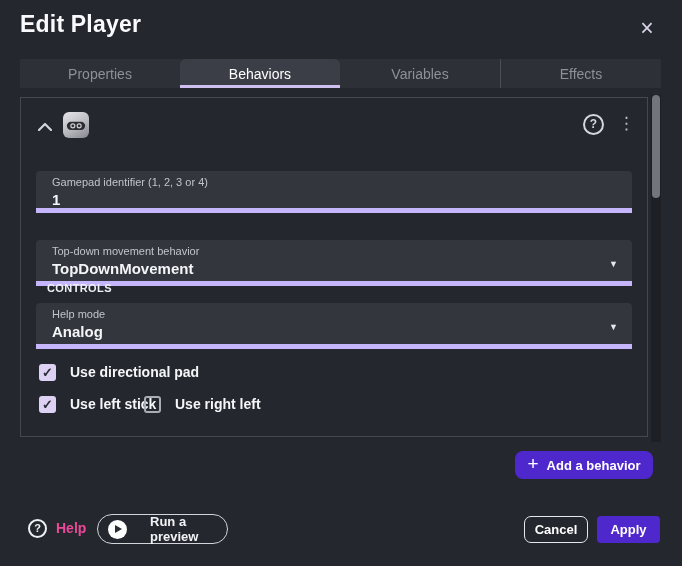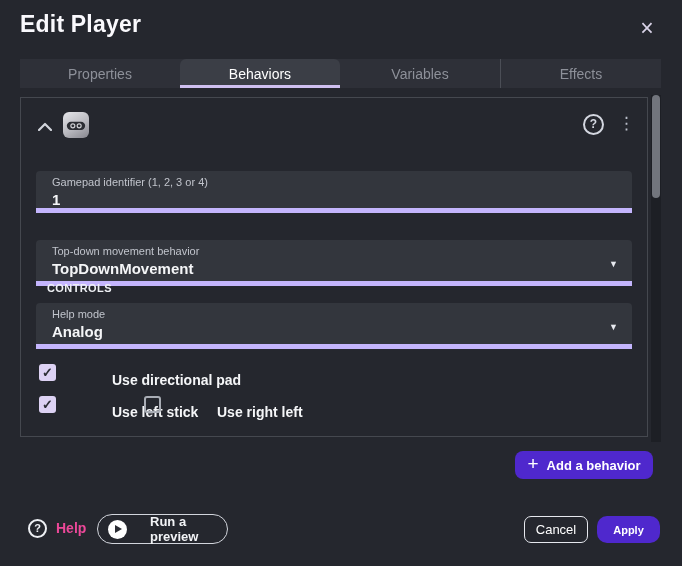--- a/index.html
+++ b/index.html
@@ -47,45 +47,45 @@
   .f3{top:205px;height:46px;cursor:pointer;}
   .caret{position:absolute;right:14px;top:19px;font-size:9px;color:#e8eaf0;}
   .section-title{position:absolute;left:26px;top:184px;font-size:11px;font-weight:bold;color:#eef0f4;letter-spacing:.4px;}
   
   .checkrow{position:absolute;left:0;width:100%;height:18px;}
   .row1{top:266px;} .row2{top:298px;}
   .cb{position:absolute;width:17px;height:17px;border-radius:3px;box-sizing:border-box;cursor:pointer;
     text-align:center;line-height:17px;font-size:13px;font-weight:bold;}
   .cb.checked{background:var(--checkbox);color:#2c2e35;}
   .cb.unchecked{border:2px solid #a9adb5;background:transparent;color:transparent;}
-  .cb-label{position:absolute;top:8px;font-size:14px;font-weight:bold;color:#f5f6f8;line-height:17px;cursor:pointer;margin-left:42px;}
+  .cb-label{position:absolute;top:0;font-size:14px;font-weight:bold;color:#f5f6f8;line-height:17px;cursor:pointer;}
   .pos1{left:18px;} .lab1{left:49px;} .pos2{left:123px;} .lab2{left:154px;}
   
   .scroll-track{position:absolute;left:651px;top:95px;width:10px;height:347px;background:#1d1f25;}
   .scroll-thumb{position:absolute;left:1px;top:0;width:8px;height:103px;background:#72757d;border-radius:4px;cursor:grab;}
   
   .add-behavior{position:absolute;left:515px;top:451px;width:138px;height:28px;background:var(--accent);
     border-radius:8px;color:#fff;font-weight:bold;font-size:13px;display:flex;align-items:center;
     justify-content:center;gap:8px;cursor:pointer;}
   .add-behavior .plus{font-size:19px;font-weight:normal;margin-top:-2px;}
   .help-btn{position:absolute;left:24px;top:514px;width:70px;height:28px;display:flex;align-items:center;gap:9px;cursor:pointer;padding-left:4px;box-sizing:border-box;}
   .help-btn .qcircle{width:15px;height:15px;font-size:11px;line-height:15px;border-color:#eef0f4;color:#eef0f4;}
   .help-btn .txt{font-size:14px;font-weight:bold;color:#ec4899;}
   .run-preview{position:absolute;left:97px;top:514px;width:131px;height:30px;border:1px solid #d2d5dc;
     border-radius:16px;box-sizing:border-box;display:flex;align-items:center;gap:23px;padding-left:10px;
     color:#f2f3f6;font-weight:bold;font-size:13px;cursor:pointer;}
   .play-circle{width:19px;height:19px;background:#ffffff;border-radius:50%;position:relative;flex:0 0 auto;}
   .play-circle::after{content:"";position:absolute;left:7px;top:5px;border-left:7px solid #2a2c33;
     border-top:4.5px solid transparent;border-bottom:4.5px solid transparent;}
   .cancel-btn{position:absolute;left:524px;top:516px;width:64px;height:27px;border:1px solid #e6e8ee;
     border-radius:7px;box-sizing:border-box;display:flex;align-items:center;justify-content:center;
-    color:#fff;font-weight:normal;font-size:13px;cursor:pointer;}
+    color:#fff;font-weight:bold;font-size:13px;cursor:pointer;}
   .apply-btn{position:absolute;left:597px;top:516px;width:63px;height:27px;background:var(--accent);
-    border-radius:10px;display:flex;align-items:center;justify-content:center;color:#fff;font-weight:bold;
-    font-size:11px;cursor:pointer;}
+    border-radius:4px;display:flex;align-items:center;justify-content:center;color:#fff;font-weight:bold;
+    font-size:13px;cursor:pointer;}
 </style>
 </head>
 <body>
 
 <div class="stage">
 
   <div class="title">Edit Player</div>
   <div class="close-btn">×</div>
 
   <div class="tabbar">

